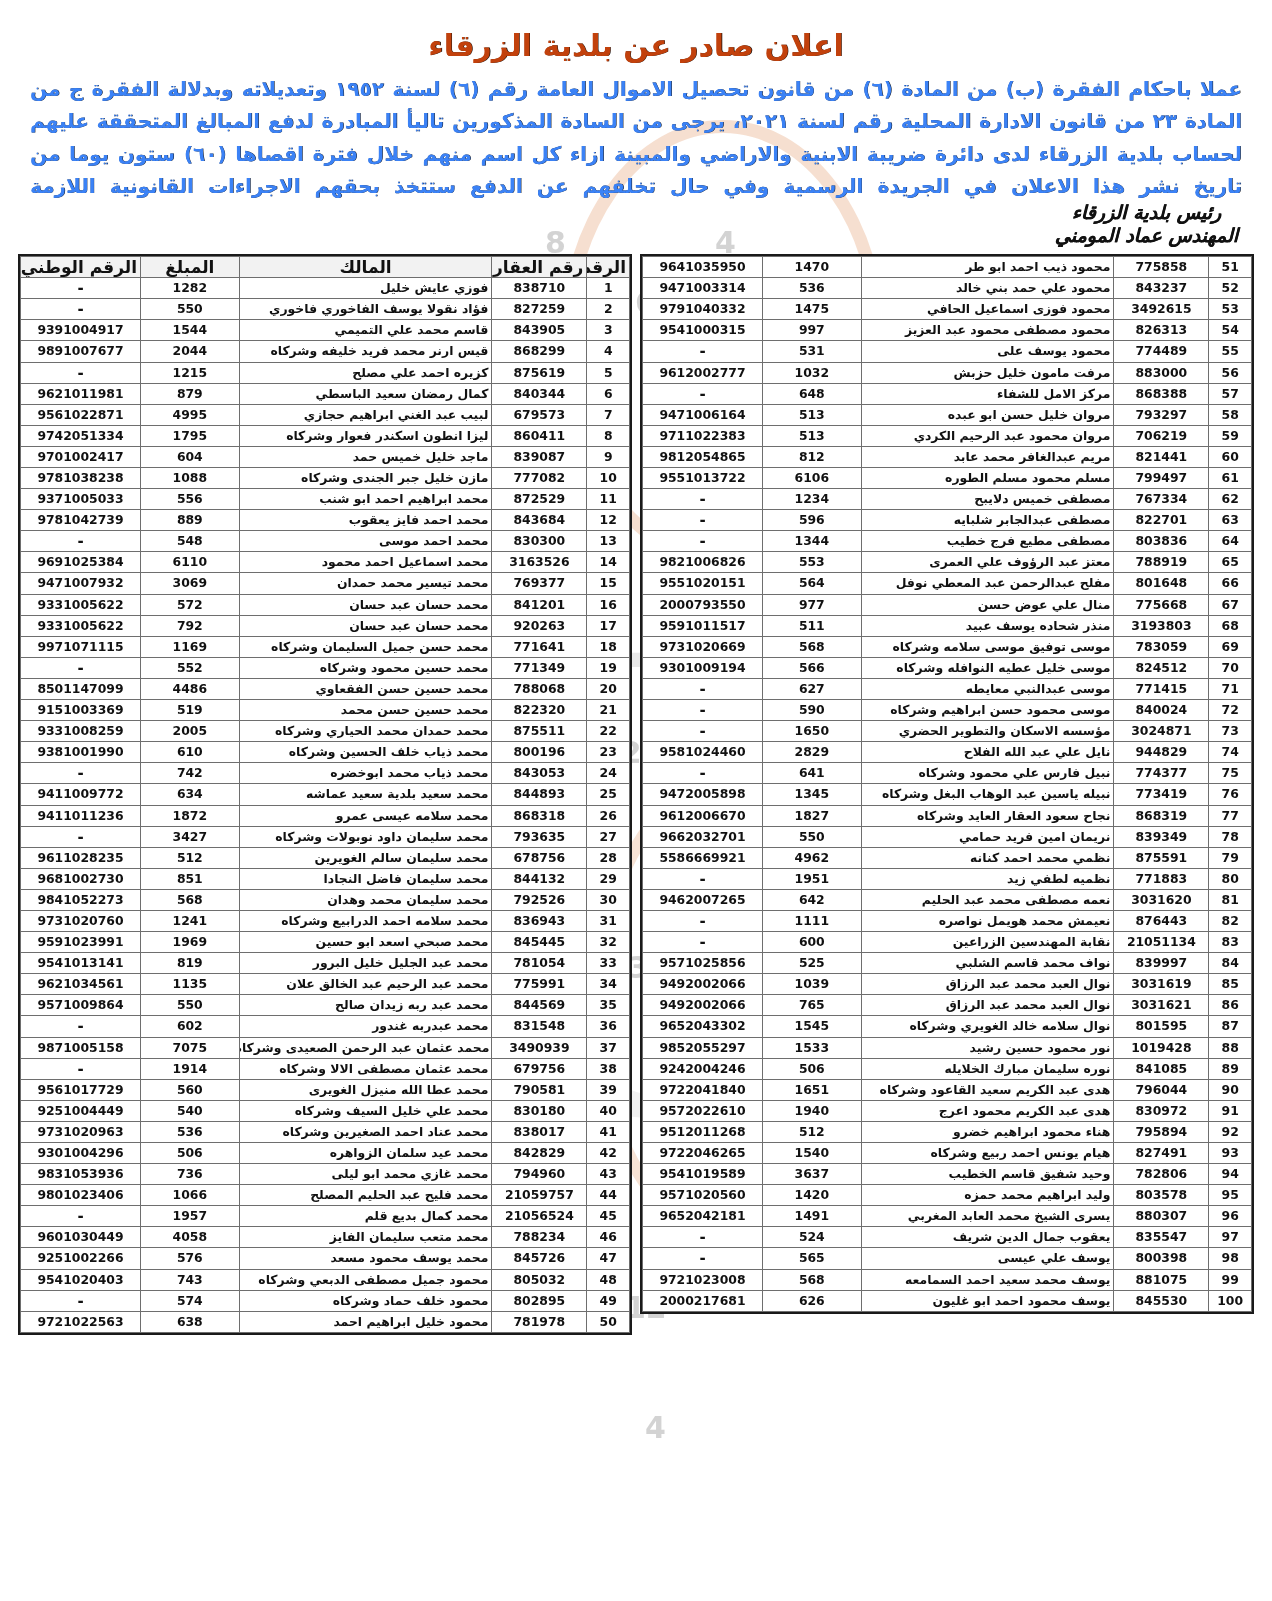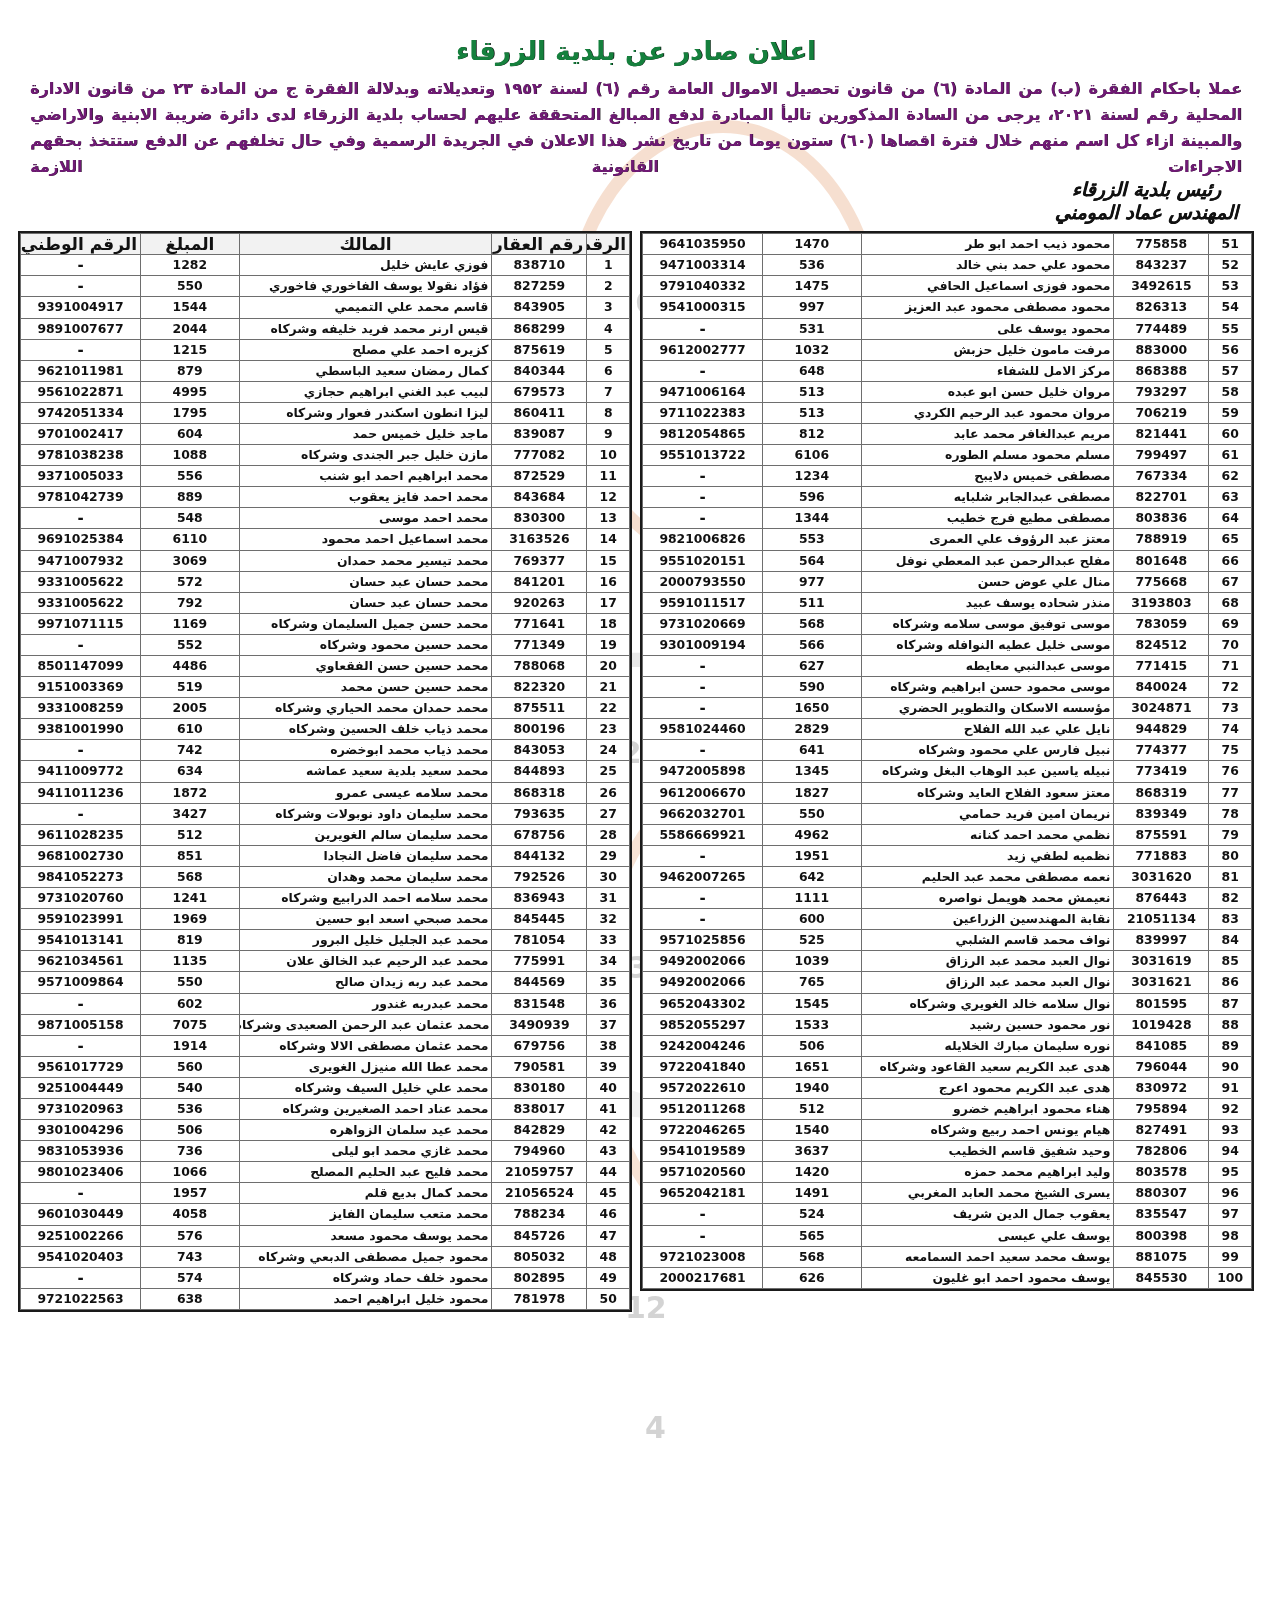--- a/index.html
+++ b/index.html
@@ -61,34 +61,34 @@
   }
 
   .content{position:relative;z-index:2;}
 
   
   .announce{
     padding:10px 26px 0 26px;
     text-align:center;
   }
   .announce-title{
-    font-size:26px;
+    font-size:30px;
     font-weight:bold;
     letter-spacing:0px;
-    margin:26px 0 10px 0;
-    color:#15803d;
+    margin:18px 0 10px 0;
+    color:#c2410c;
     text-shadow:0.6px 0 0 #111;
   }
   .announce-body{
-    font-size:16px;
+    font-size:20px;
     font-weight:bold;
     line-height:1.62;
     text-align:justify;
     text-align-last:justify;
-    color:#701a75;
+    color:#3b82f6;
     padding:0 4px;
     text-shadow:0.4px 0 0 #111;
   }
   .sig-note-row{
     display:flex;
     justify-content:space-between;
     align-items:flex-start;
     padding:2px 8px 0 8px;
   }
   .signature{
@@ -392,21 +392,21 @@
               <tr>
                 <td class="idx">76</td>
                 <td class="prop">773419</td>
                 <td class="owner">نبيله ياسين عبد الوهاب  البغل  وشركاه</td>
                 <td class="amt">1345</td>
                 <td class="nat">9472005898</td>
               </tr>
               <tr>
                 <td class="idx">77</td>
                 <td class="prop">868319</td>
-                <td class="owner">معتز سعود الفلاح العايد وشركاه</td>
+                <td class="owner">نجاح سعود العقار العايد وشركاه</td>
                 <td class="amt">1827</td>
                 <td class="nat">9612006670</td>
               </tr>
               <tr>
                 <td class="idx">78</td>
                 <td class="prop">839349</td>
                 <td class="owner">نريمان امين فريد  حمامي</td>
                 <td class="amt">550</td>
                 <td class="nat">9662032701</td>
               </tr>

